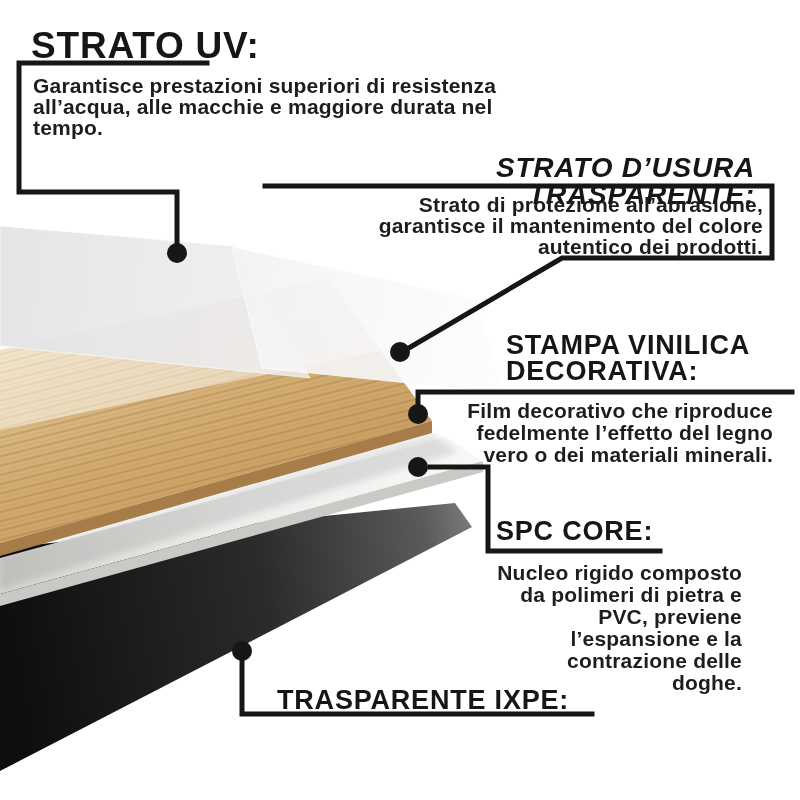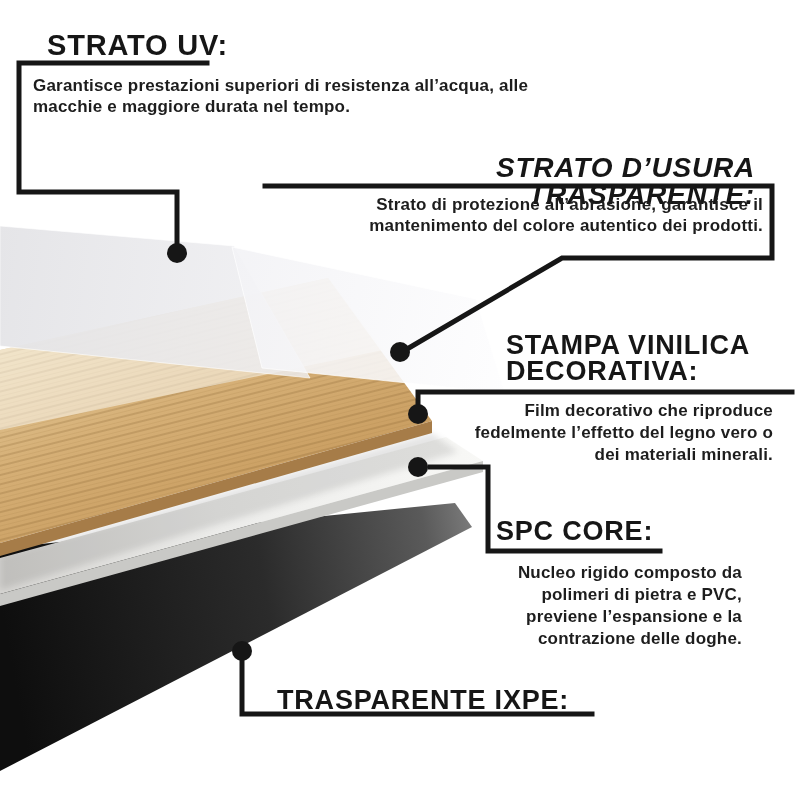--- a/index.html
+++ b/index.html
@@ -8,24 +8,24 @@
     font-family:"Liberation Sans","DejaVu Sans",sans-serif;overflow:hidden;
   }
   .layers-svg{position:absolute;left:0;top:0;width:800px;height:800px;}
   .cl{fill:none;stroke-width:5px;stroke-linecap:square;stroke-linejoin:miter;}
   .sec{position:absolute;}
   .t{
     margin:0;font-weight:700;font-size:27px;line-height:27px;
     letter-spacing:0.8px;color:#161616;
   }
   .d{
-    margin:0;font-weight:700;font-size:17px;color:#1d1d1d;letter-spacing:0.2px;
+    margin:0;font-weight:700;font-size:21px;color:#1d1d1d;letter-spacing:0.2px;
   }
   
-  .s1t{left:31px;top:32px;width:320px;text-align:left;font-size:29px;margin-left:16px;}
+  .s1t{left:31px;top:32px;width:320px;text-align:left;font-size:37px;}
   .s1d{left:33px;top:75px;width:535px;text-align:left;line-height:21px;}
   
   .s2t{left:300px;top:154px;width:455px;text-align:right;font-size:28px;font-style:italic;}
   .s2d{left:308px;top:194px;width:455px;text-align:right;line-height:21px;}
   
   .s3t{left:506px;top:332px;width:285px;text-align:left;line-height:26px;}
   .s3d{left:453px;top:400px;width:320px;text-align:right;line-height:22px;}
   
   .s4t{left:496px;top:518px;width:250px;text-align:left;}
   .s4d{left:497px;top:562px;width:245px;text-align:right;line-height:22px;}

